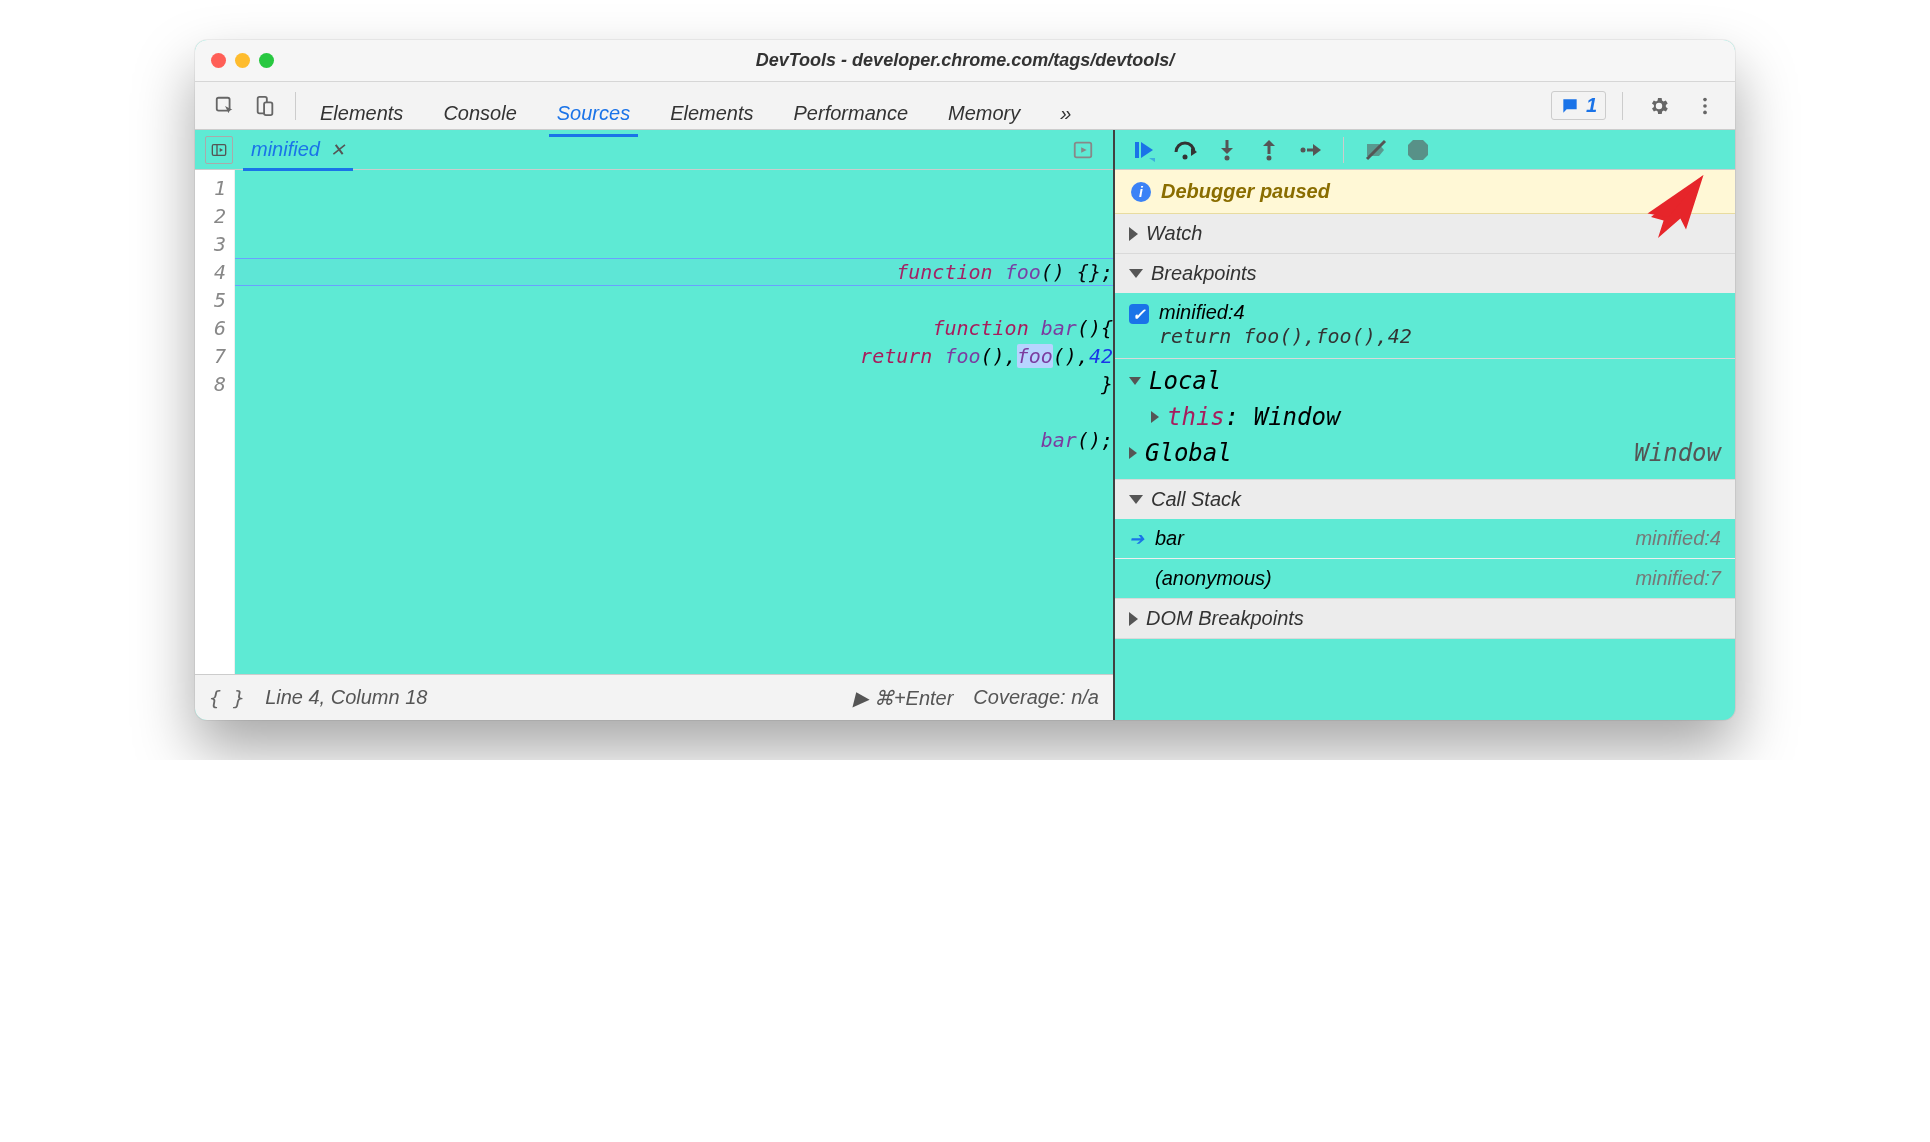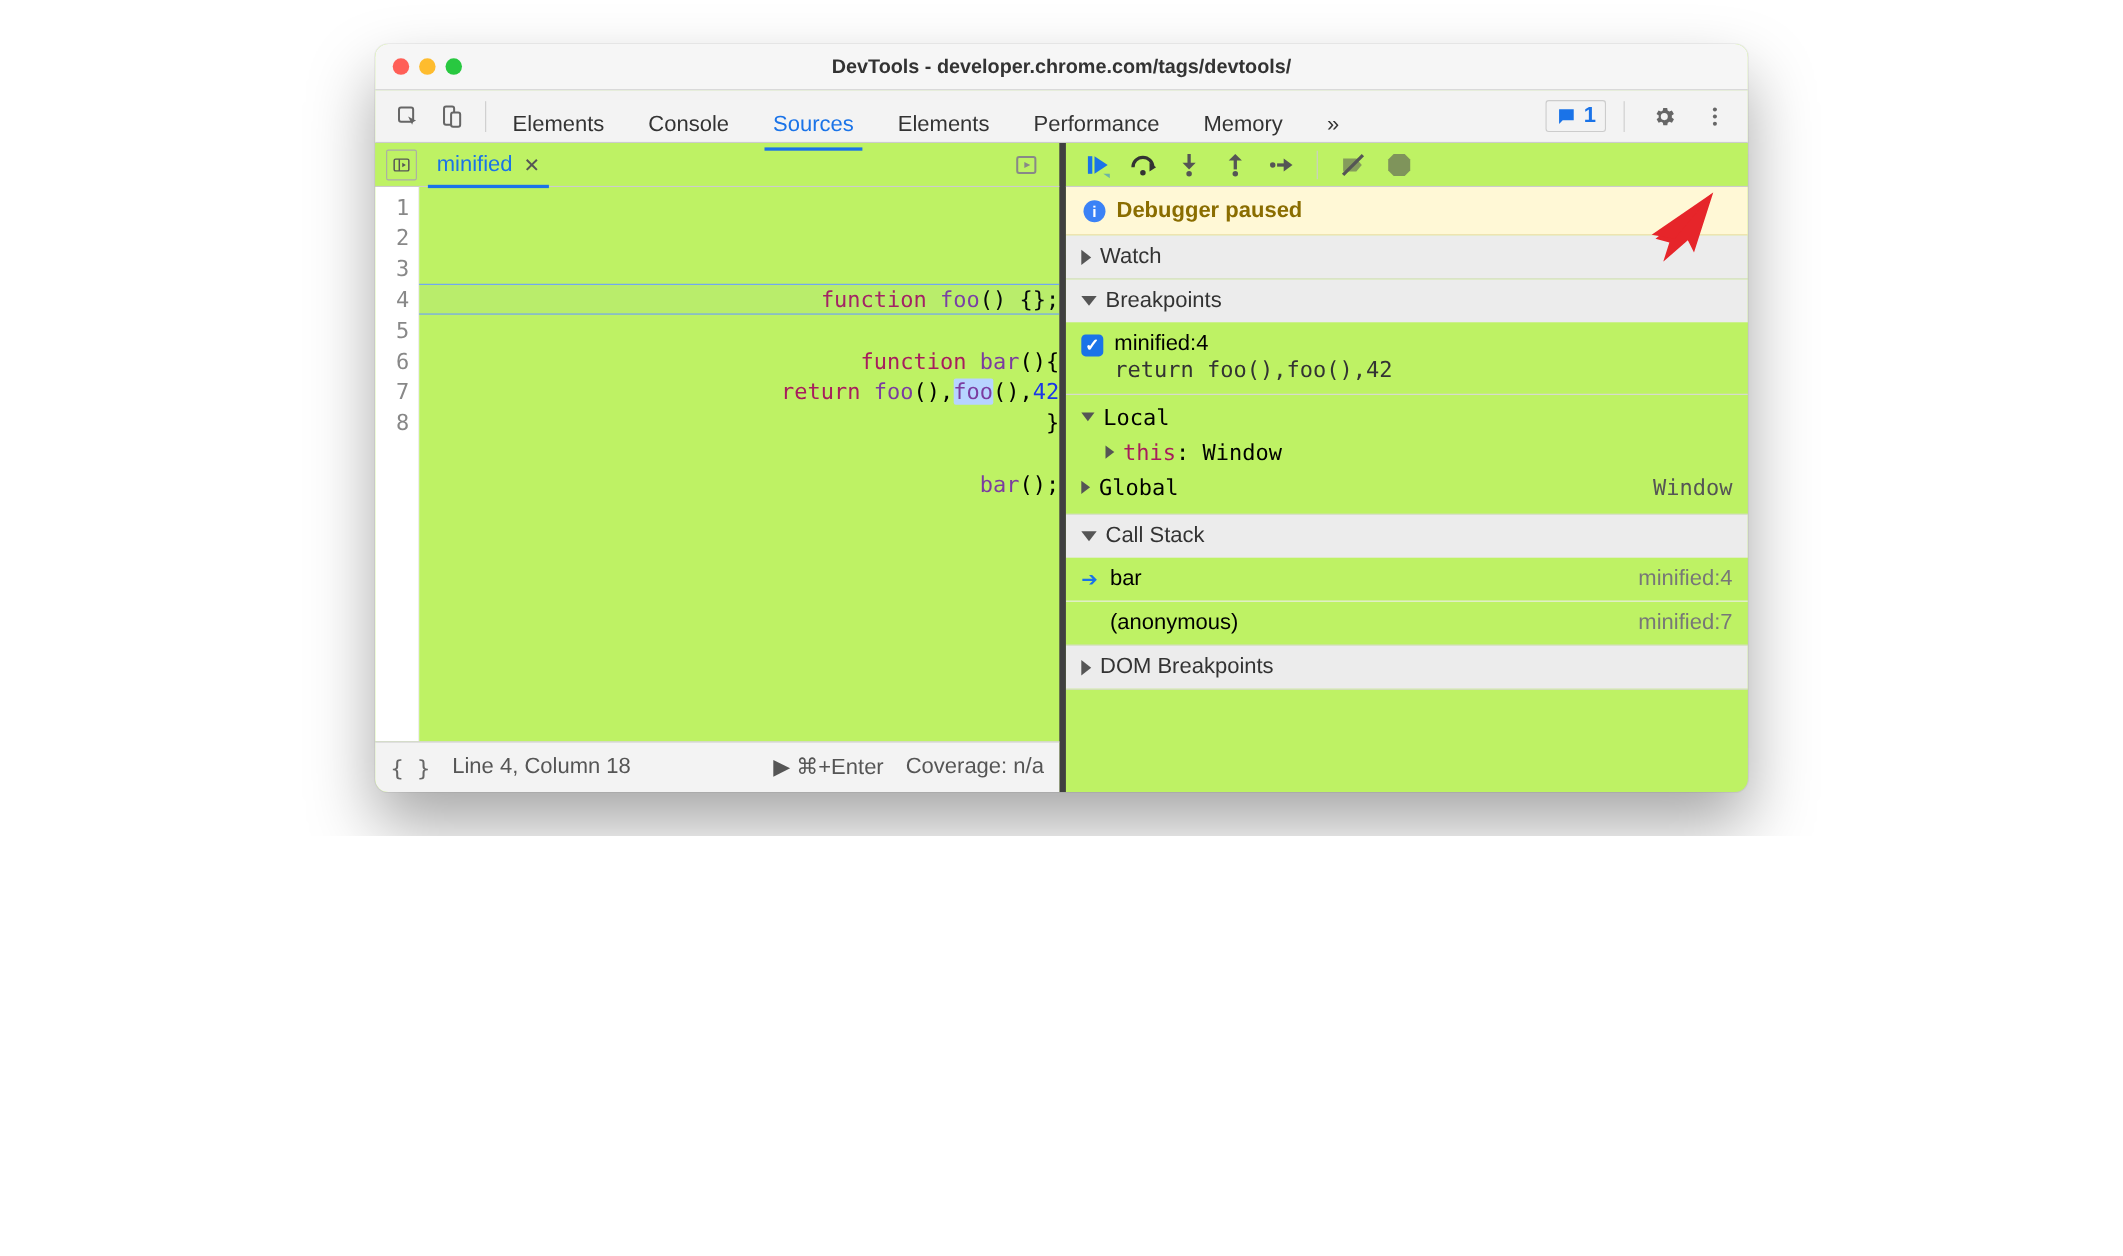--- a/index.html
+++ b/index.html
@@ -3,26 +3,27 @@
 <meta charset="utf-8">
 <style>
   * { box-sizing: border-box; margin: 0; padding: 0; }
   body {
     font-family: -apple-system, BlinkMacSystemFont, "Segoe UI", Helvetica, Arial, sans-serif;
     background: #fff;
     display: flex; justify-content: center; align-items: flex-start;
     padding: 40px;
   }
   .window {
-    width: 1248px;
+    width: 1540px;
     border-radius: 12px;
     box-shadow: 0 30px 60px rgba(0,0,0,0.35), 0 0 0 1px rgba(0,0,0,0.05);
     overflow: hidden;
-    background: #bef264;
+    background: #5eead4;
     position: relative;
+    font-style: italic;
   }
   
   .titlebar {
     height: 42px;
     background: #f6f6f6;
     border-bottom: 1px solid #d6d6d6;
     display: flex; align-items: center;
     position: relative;
   }
   .traffic { display:flex; gap:9px; margin-left:16px; }
@@ -47,21 +48,21 @@
   .tab.active { color:#1a73e8; font-weight:500;}
   .tab.active::after {
     content:""; position:absolute; left:-6px; right:-6px; bottom:-1px;
     height:3px; background:#1a73e8;
   }
   .tabright{margin-left:auto; display:flex; align-items:center; gap:6px;}
   .badge{display:flex;align-items:center;gap:6px;border:1px solid #ccc;border-radius:3px;padding:2px 8px;color:#1a73e8;font-weight:600;}
   .badge svg{width:20px;height:20px;fill:#1a73e8;}
   
   .body { display:flex; height:590px; }
-  .left { flex:1; display:flex; flex-direction:column; border-right:6px solid #404040; min-width:0;}
+  .left { flex:1; display:flex; flex-direction:column; border-right:2px solid #404040; min-width:0;}
   .right{ width:620px; display:flex; flex-direction:column; position:relative;}
   
   .filebar {
     height:40px; border-bottom:1px solid #ccc;
     display:flex; align-items:center; padding:0 10px; gap:10px;
     font-size:20px;
   }
   .navtoggle{width:28px;height:28px;border:1px solid #aaa;border-radius:2px;display:flex;align-items:center;justify-content:center;color:#555;}
   .navtoggle svg{width:16px;height:16px;}
   .filetab{display:flex;align-items:center;gap:8px;padding:7px 8px;color:#1a73e8;position:relative;}
@@ -91,21 +92,21 @@
   .sec-head{background:#ececec;padding:8px 14px;font-size:20px;color:#333;display:flex;align-items:center;gap:8px;cursor:pointer;}
   .tri{display:inline-block;width:0;height:0;}
   .tri.r{border-top:7px solid transparent;border-bottom:7px solid transparent;border-left:9px solid #555;}
   .tri.d{border-left:7px solid transparent;border-right:7px solid transparent;border-top:9px solid #555;}
   .tri.rs{border-top:6px solid transparent;border-bottom:6px solid transparent;border-left:8px solid #555;}
   .tri.ds{border-left:6px solid transparent;border-right:6px solid transparent;border-top:8px solid #555;}
   .sec-body{padding:8px 14px 10px 14px;font-size:20px;}
   .bp-row{display:flex;align-items:flex-start;gap:10px;}
   .chk{width:20px;height:20px;background:#1a73e8;border-radius:4px;display:flex;align-items:center;justify-content:center;color:#fff;font-size:16px;font-weight:900;flex-shrink:0;margin-top:3px;}
   .mono{font-family:Menlo,Consolas,monospace;}
-  .scope-body{padding:4px 0 8px 0;font-size:20px;}
+  .scope-body{padding:4px 0 8px 0;font-size:24px;}
   .scope-row{display:flex;align-items:center;padding:4px 14px;font-family:Menlo,Consolas,monospace;}
   .scope-row .lab{flex:1;}
   .scope-sub{padding-left:36px;}
   .cs-row{display:flex;align-items:center;padding:8px 14px;font-size:20px;border-bottom:1px solid #eee;}
   .cs-row:last-child{border-bottom:none;align-items:flex-end;}
   .cs-arrow{width:20px;color:#1a73e8;font-size:18px;}
   .cs-loc{color:#777;}
   
   .redarrow{position:absolute;top:38px;left:522px;width:70px;height:70px;pointer-events:none;}
   

